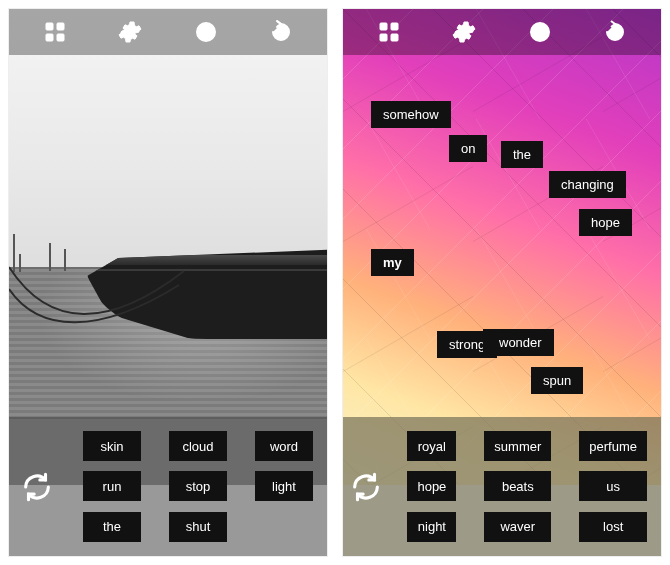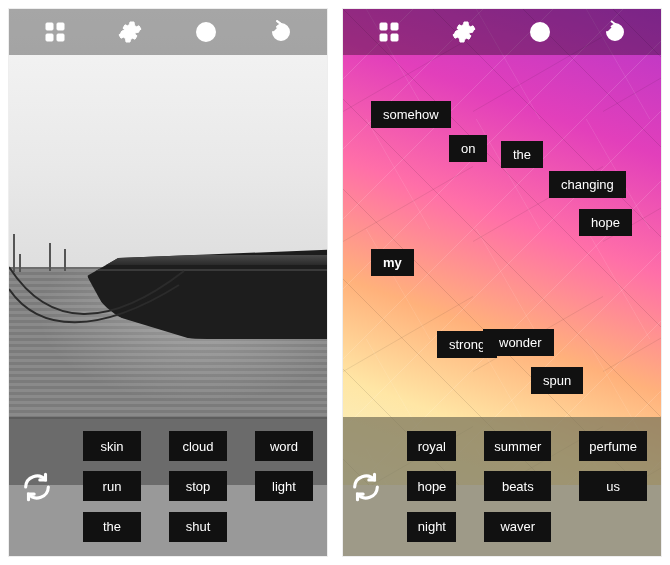--- a/index.html
+++ b/index.html
@@ -266,15 +266,16 @@
     </div>
     <div class="word-grid">
       <div class="tile">royal</div>
       <div class="tile">summer</div>
       <div class="tile">perfume</div>
       <div class="tile">hope</div>
       <div class="tile">beats</div>
       <div class="tile">us</div>
       <div class="tile">night</div>
       <div class="tile">waver</div>
+      <div class="tile">lost</div>
     </div>
   </div>
 </div>
 
 </body></html>

